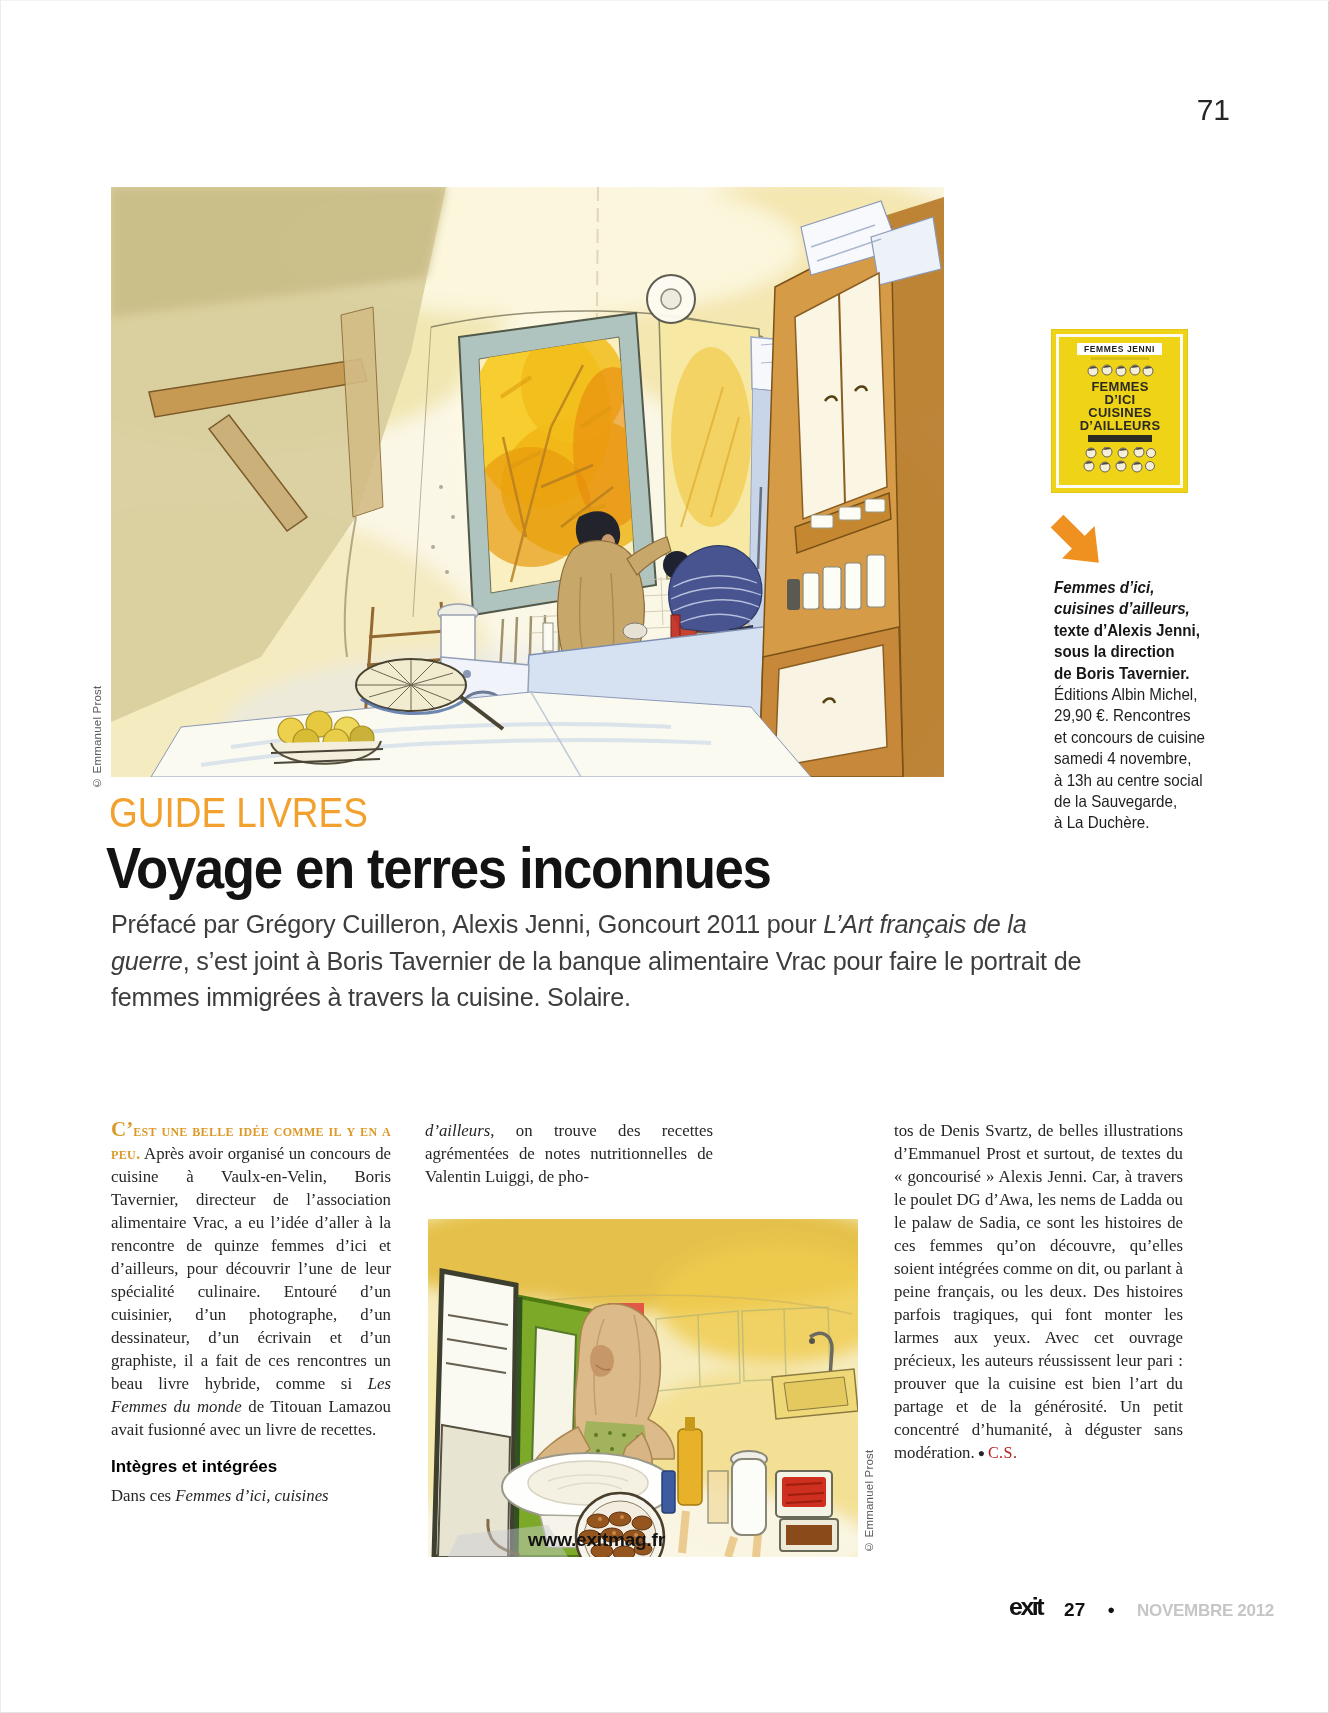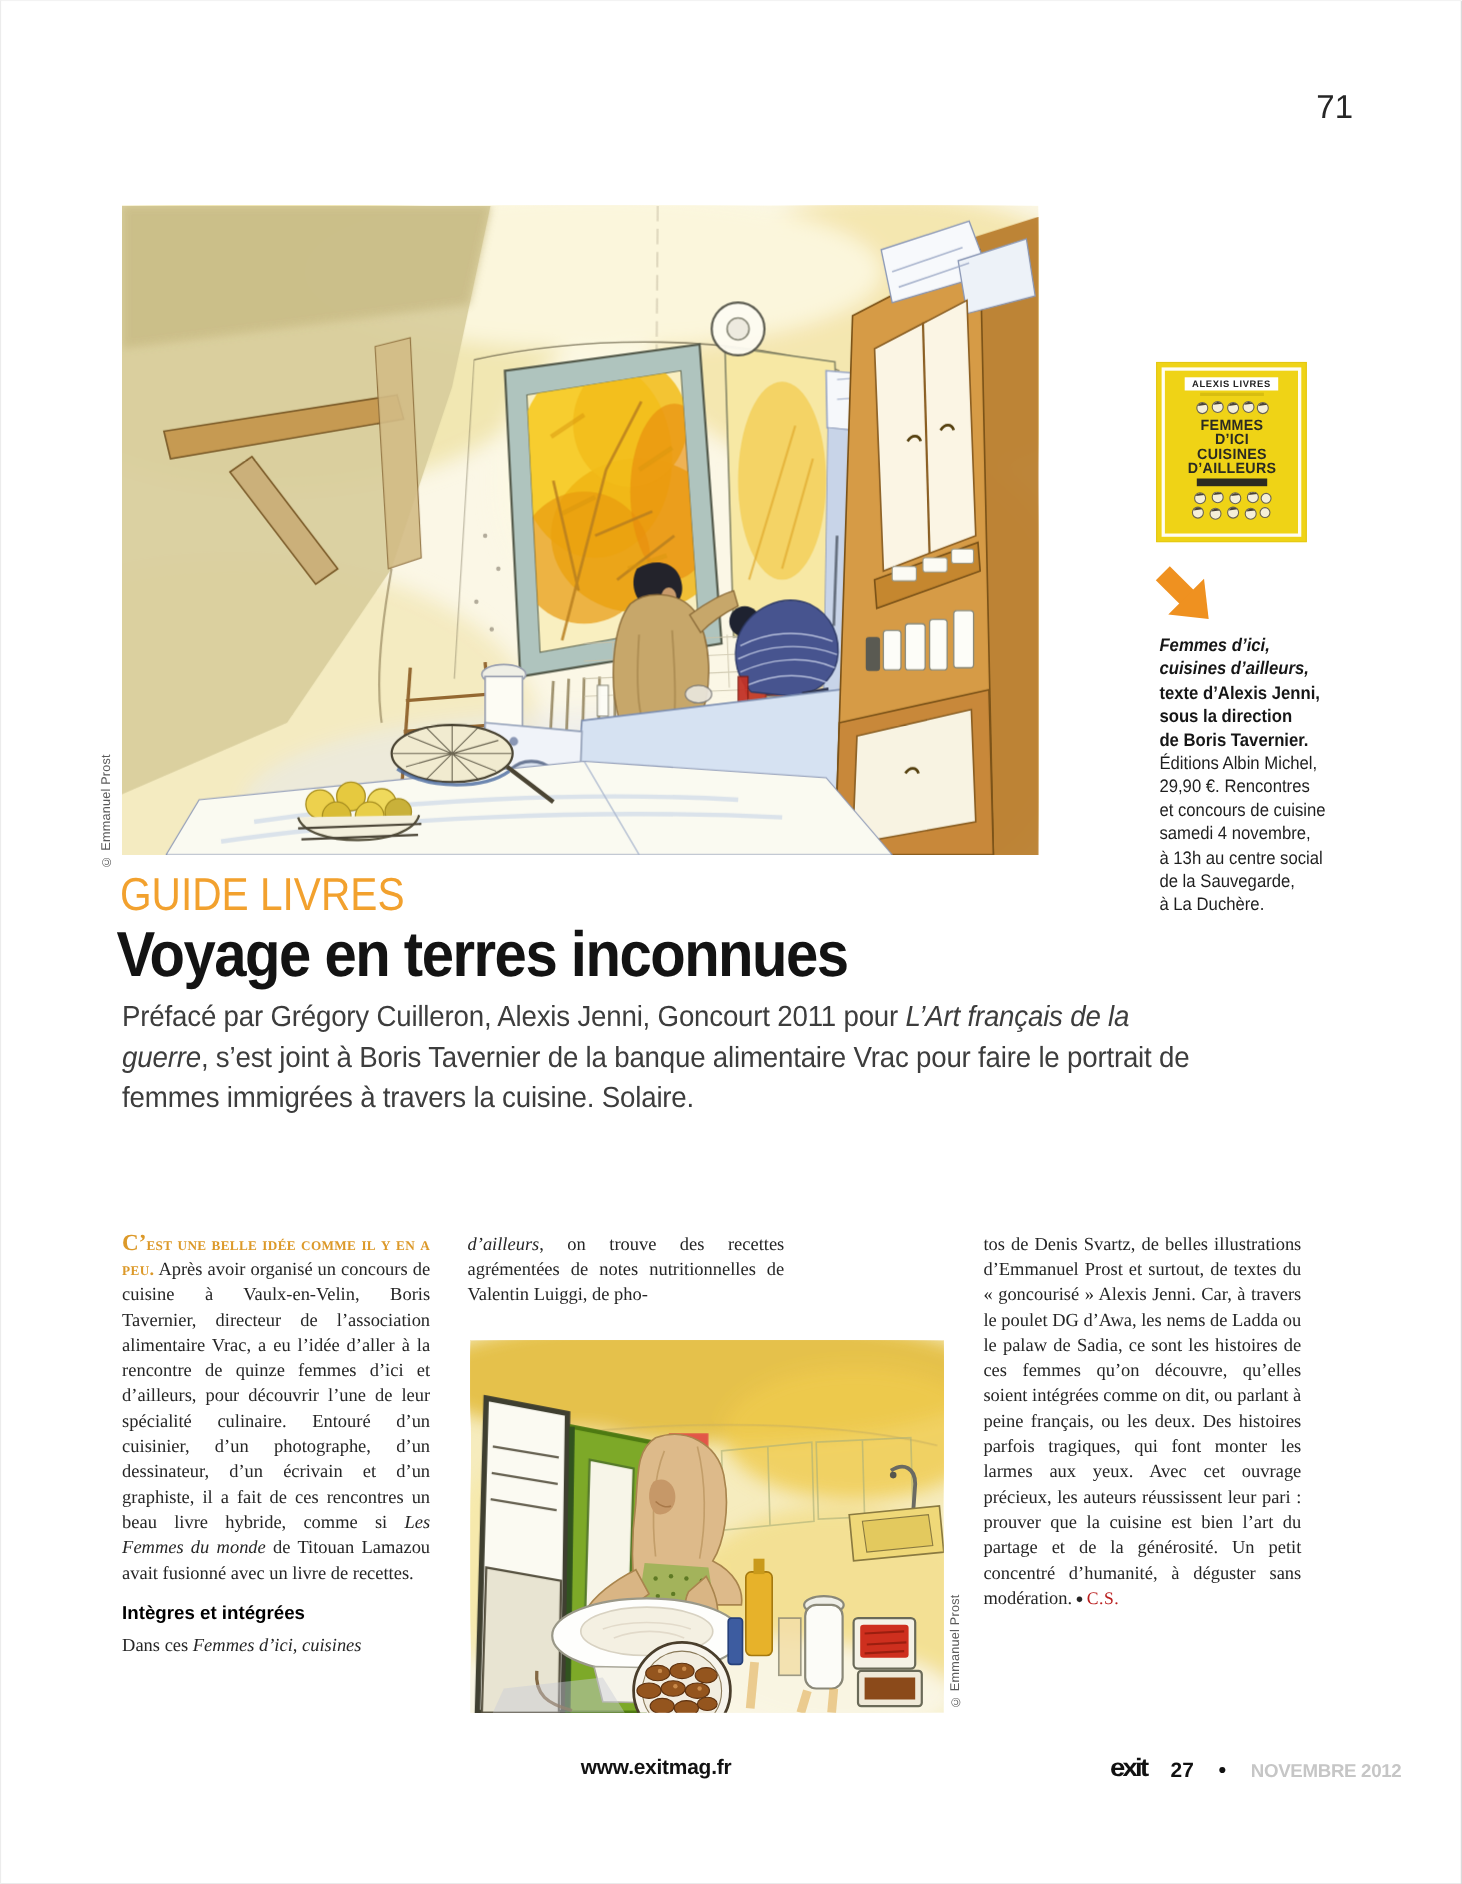--- a/index.html
+++ b/index.html
@@ -4,21 +4,21 @@
 <style>
   html,body{margin:0;padding:0;background:#ffffff;}
   #page{
     position:relative;width:1329px;height:1713px;background:#ffffff;overflow:hidden;
     font-family:"Liberation Sans",sans-serif;color:#222;
     border-left:1px solid #ececec;border-top:1px solid #f3f3f3;
     box-shadow:inset -2px 0 0 #d6d6d6, inset 0 -2px 0 #e3e3e3;
   }
   .abs{position:absolute;}
   
-  .page-num{top:80px;right:100px;font-size:30px;font-weight:500;color:#262626;letter-spacing:0;}
+  .page-num{top:92px;right:100px;font-size:30px;font-weight:500;color:#262626;letter-spacing:0;}
   
   .credit-vert{
     writing-mode:vertical-rl;transform:rotate(180deg);
     font-size:11.5px;color:#5a5a5a;letter-spacing:.2px;white-space:nowrap;
   }
   
   .cover{left:1050px;top:328px;width:137px;height:164px;background:#EFD316;box-shadow:0 0 0 1px #e3c714 inset;}
   .cover-inner{position:absolute;left:5px;top:5px;right:5px;bottom:5px;border:3px solid rgba(255,255,255,.95);
     display:flex;flex-direction:column;align-items:center;background:#EFD316;}
   .cover-author{margin-top:6px;background:#ffffff;padding:1px 7px;font-size:8.5px;font-weight:bold;color:#222;letter-spacing:.6px;}
@@ -51,21 +51,21 @@
   .col2{left:424px;top:1118px;width:288px;}
   .col3{left:893px;top:1118px;width:289px;}
   .leadin-cap{color:#DC9929;font-weight:bold;font-size:21px;line-height:20px;}
   .leadin-sc{color:#DC9929;font-weight:bold;font-variant:small-caps;letter-spacing:.3px;}
   .serif-i{font-style:italic;}
   .subhead{font-family:"Liberation Sans",sans-serif;font-size:17px;font-weight:bold;color:#000000;
     margin:14px 0 6px 0;text-align:left;}
   .end-dot{font-size:12px;position:relative;top:-1px;}
   .sig{font-size:16px;color:#b91c1c;letter-spacing:.5px;}
   
-  .footer-site{left:527px;top:1596px;font-size:19px;font-weight:bold;color:#121212;letter-spacing:-.2px;}
+  .footer-site{left:527px;top:1528px;font-size:19px;font-weight:bold;color:#121212;letter-spacing:-.2px;}
   .footer-right{left:1008px;top:1592px;display:flex;align-items:baseline;gap:22px;white-space:nowrap;}
   .exit-logo{font-size:25px;font-weight:bold;letter-spacing:-2.5px;color:#111;transform:scaleY(.92);}
   .exit-issue{font-size:19px;font-weight:bold;color:#111;}
   .footer-dot{font-size:13px;color:#111;position:relative;top:-2px;}
   .footer-date{font-size:17px;font-weight:bold;color:#c6c6c6;letter-spacing:-.3px;}
 </style>
 </head>
 <body>
 
 <div id="page">
@@ -270,21 +270,21 @@
         <circle cx="342" cy="330" r="2"></circle>
         <circle cx="322" cy="360" r="2"></circle>
         <circle cx="336" cy="385" r="2"></circle>
       </g>
   </svg>
 
   <div class="abs credit-vert" style="left:90px;top:636px;height:152px">© Emmanuel Prost</div>
 
   <div class="abs cover">
     <div class="cover-inner">
-      <div class="cover-author">ALEXIS LIVRES</div>
+      <div class="cover-author">FEMMES JENNI</div>
       <div class="cover-subline"></div>
       <div class="cover-faces">
         <svg width="70" height="15" viewBox="0 0 70 15">
           <g fill="#F5EFD8" stroke="#6a6452" stroke-width="1">
             <circle cx="8" cy="8" r="5"></circle>
               <circle cx="22" cy="7" r="5"></circle>
               <circle cx="36" cy="8" r="5"></circle>
               <circle cx="50" cy="7" r="5"></circle>
               <circle cx="63" cy="8" r="5"></circle>
           </g>

